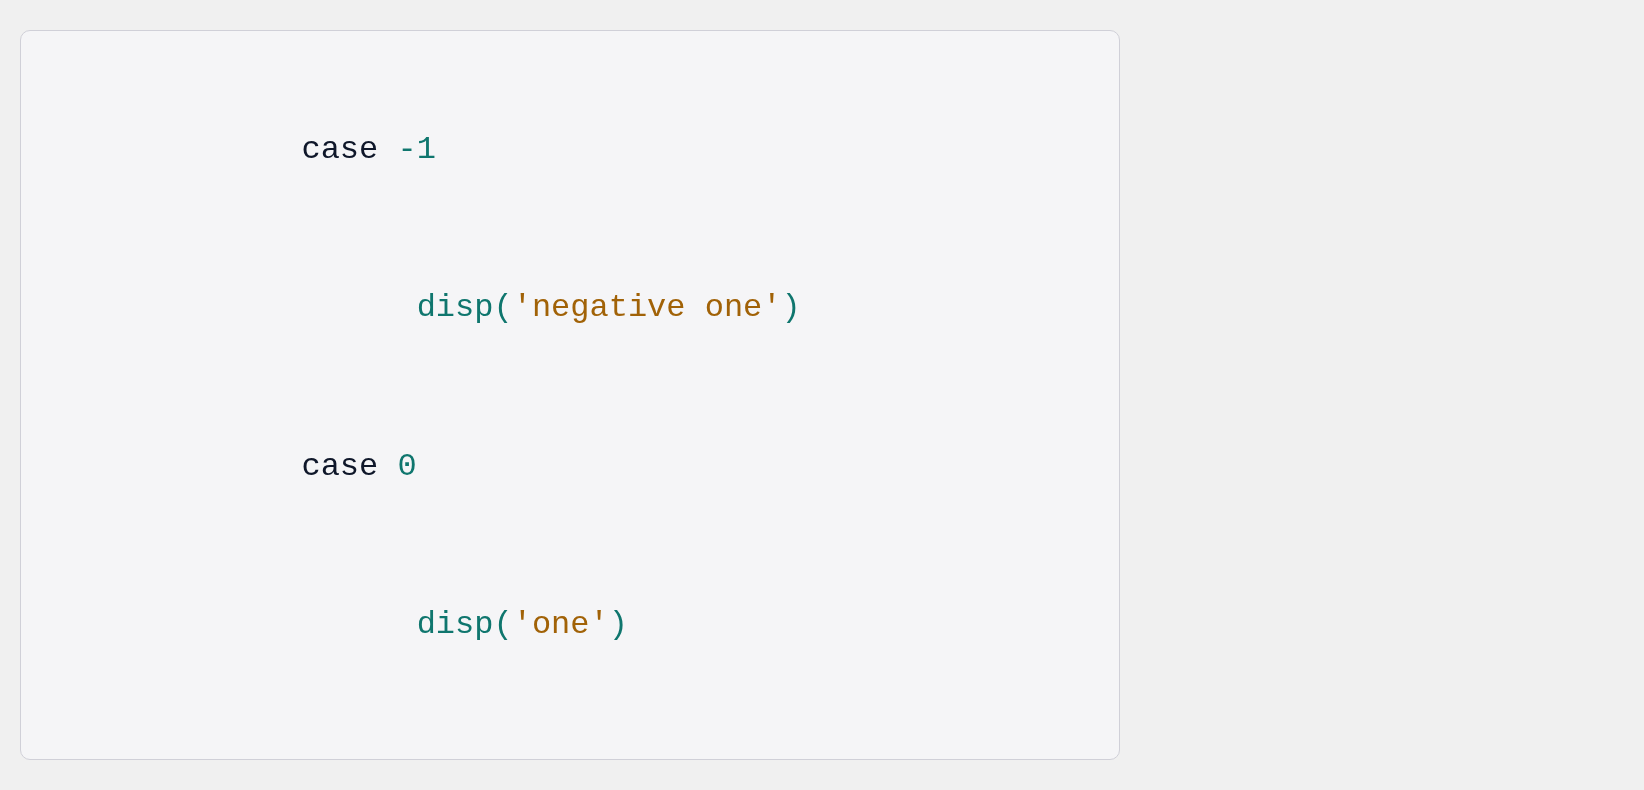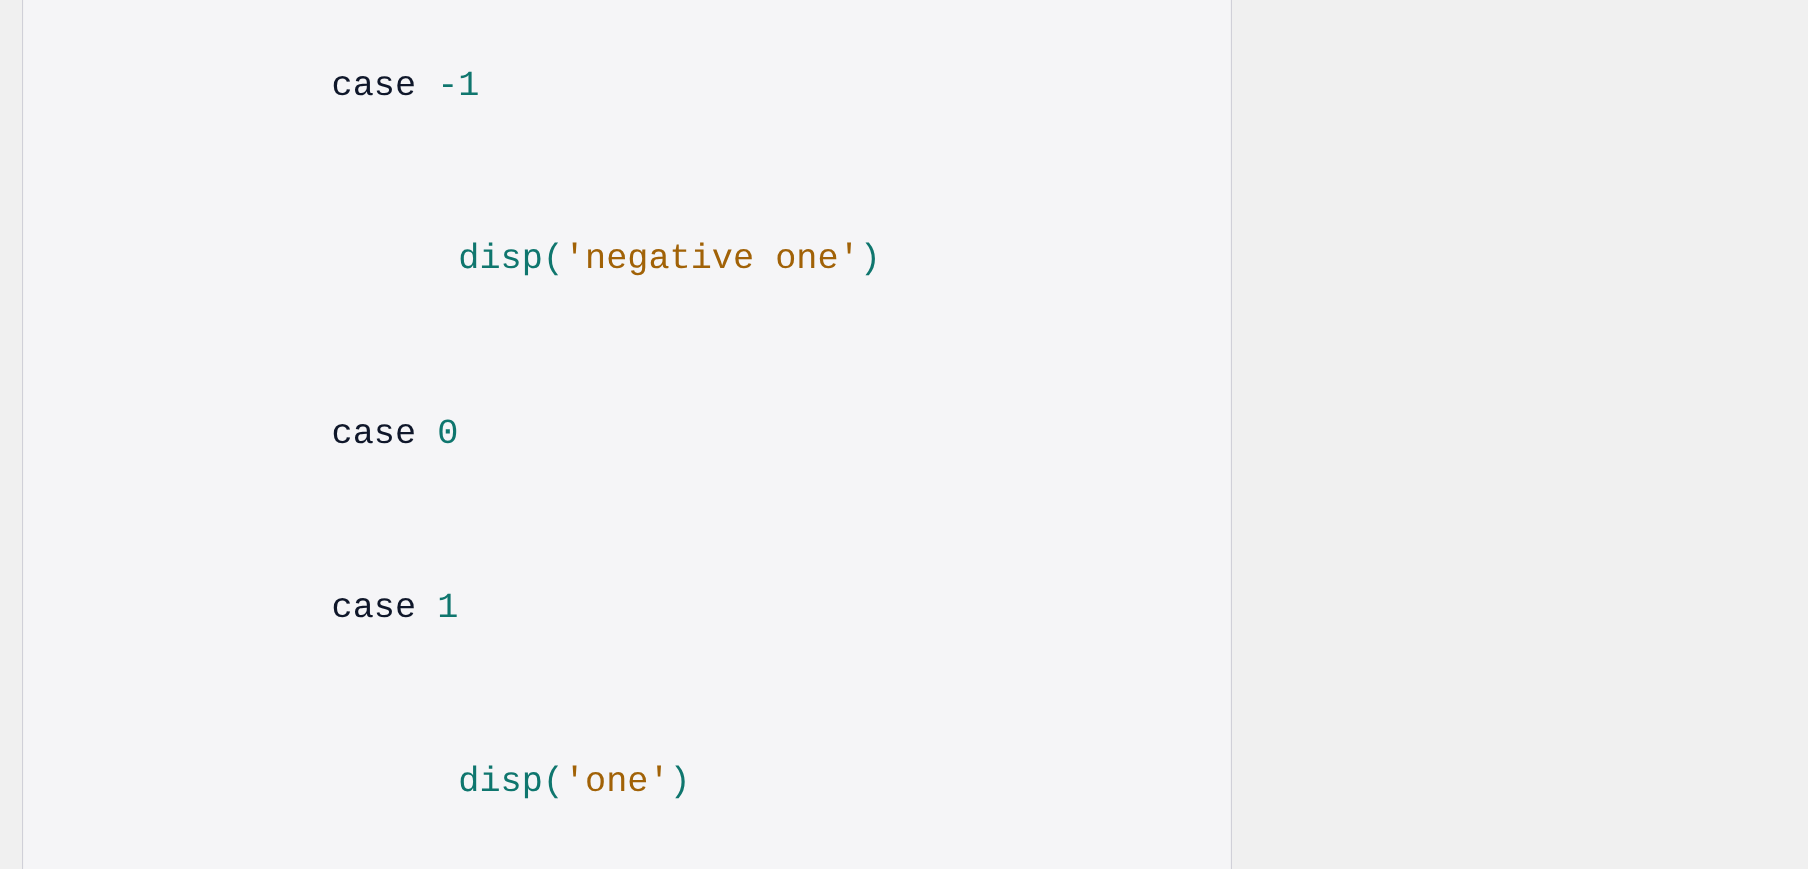--- a/index.html
+++ b/index.html
@@ -68,22 +68,19 @@
 
     <div class="code-line">
       <span class="normal">            disp(</span><span class="kw-purple">'negative one'</span><span class="normal">)</span>
     </div>
 
     <div class="code-line">
       <span class="normal">      </span><span class="kw-blue">case</span><span class="normal"> 0</span>
     </div>
 
 
-    <div class="code-line">
-      <span class="normal">      </span><span class="kw-blue">case</span><span class="normal"> 1</span>
-    </div>
 
     <div class="code-line">
       <span class="normal">            disp(</span><span class="kw-purple">'one'</span><span class="normal">)</span>
     </div>
 
   </div>
 </div>
 
 </body></html>

